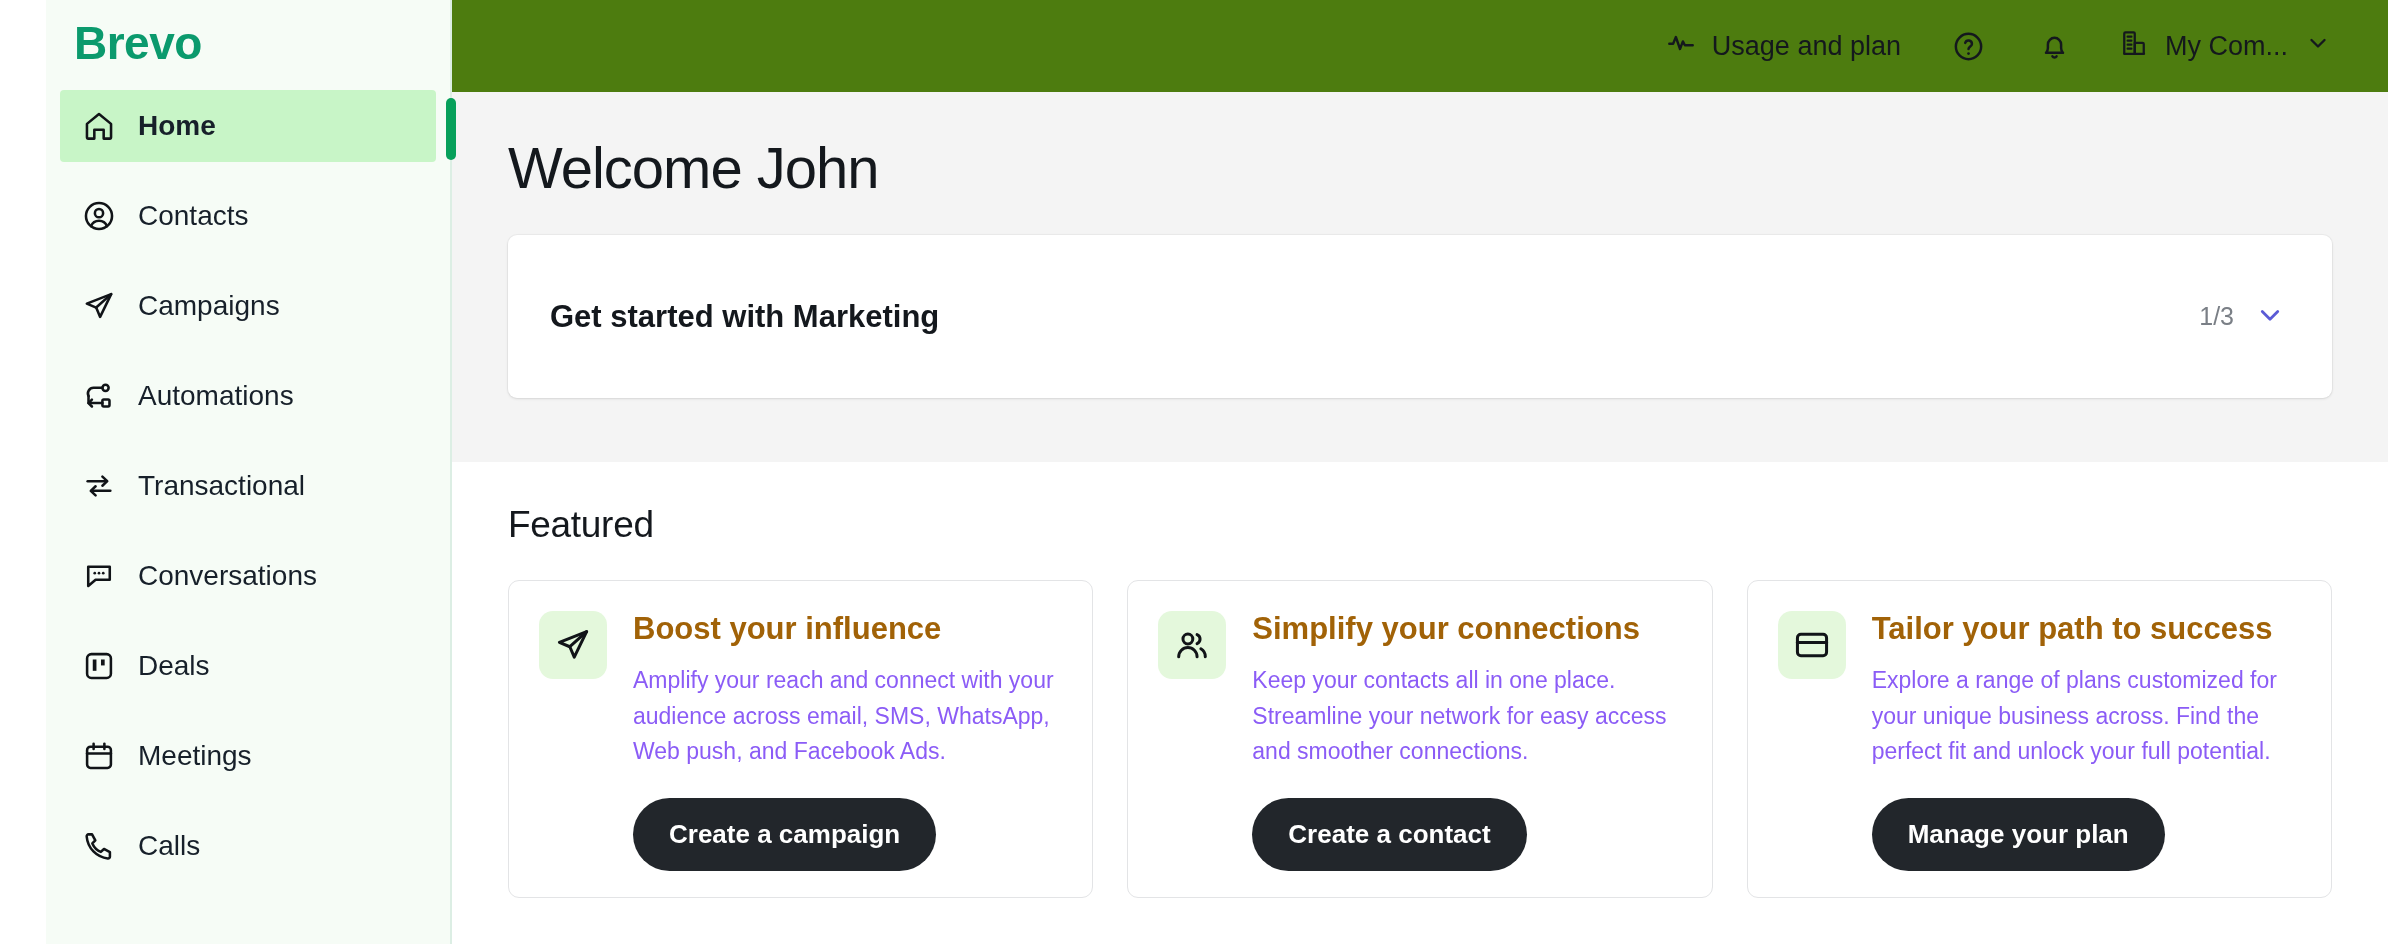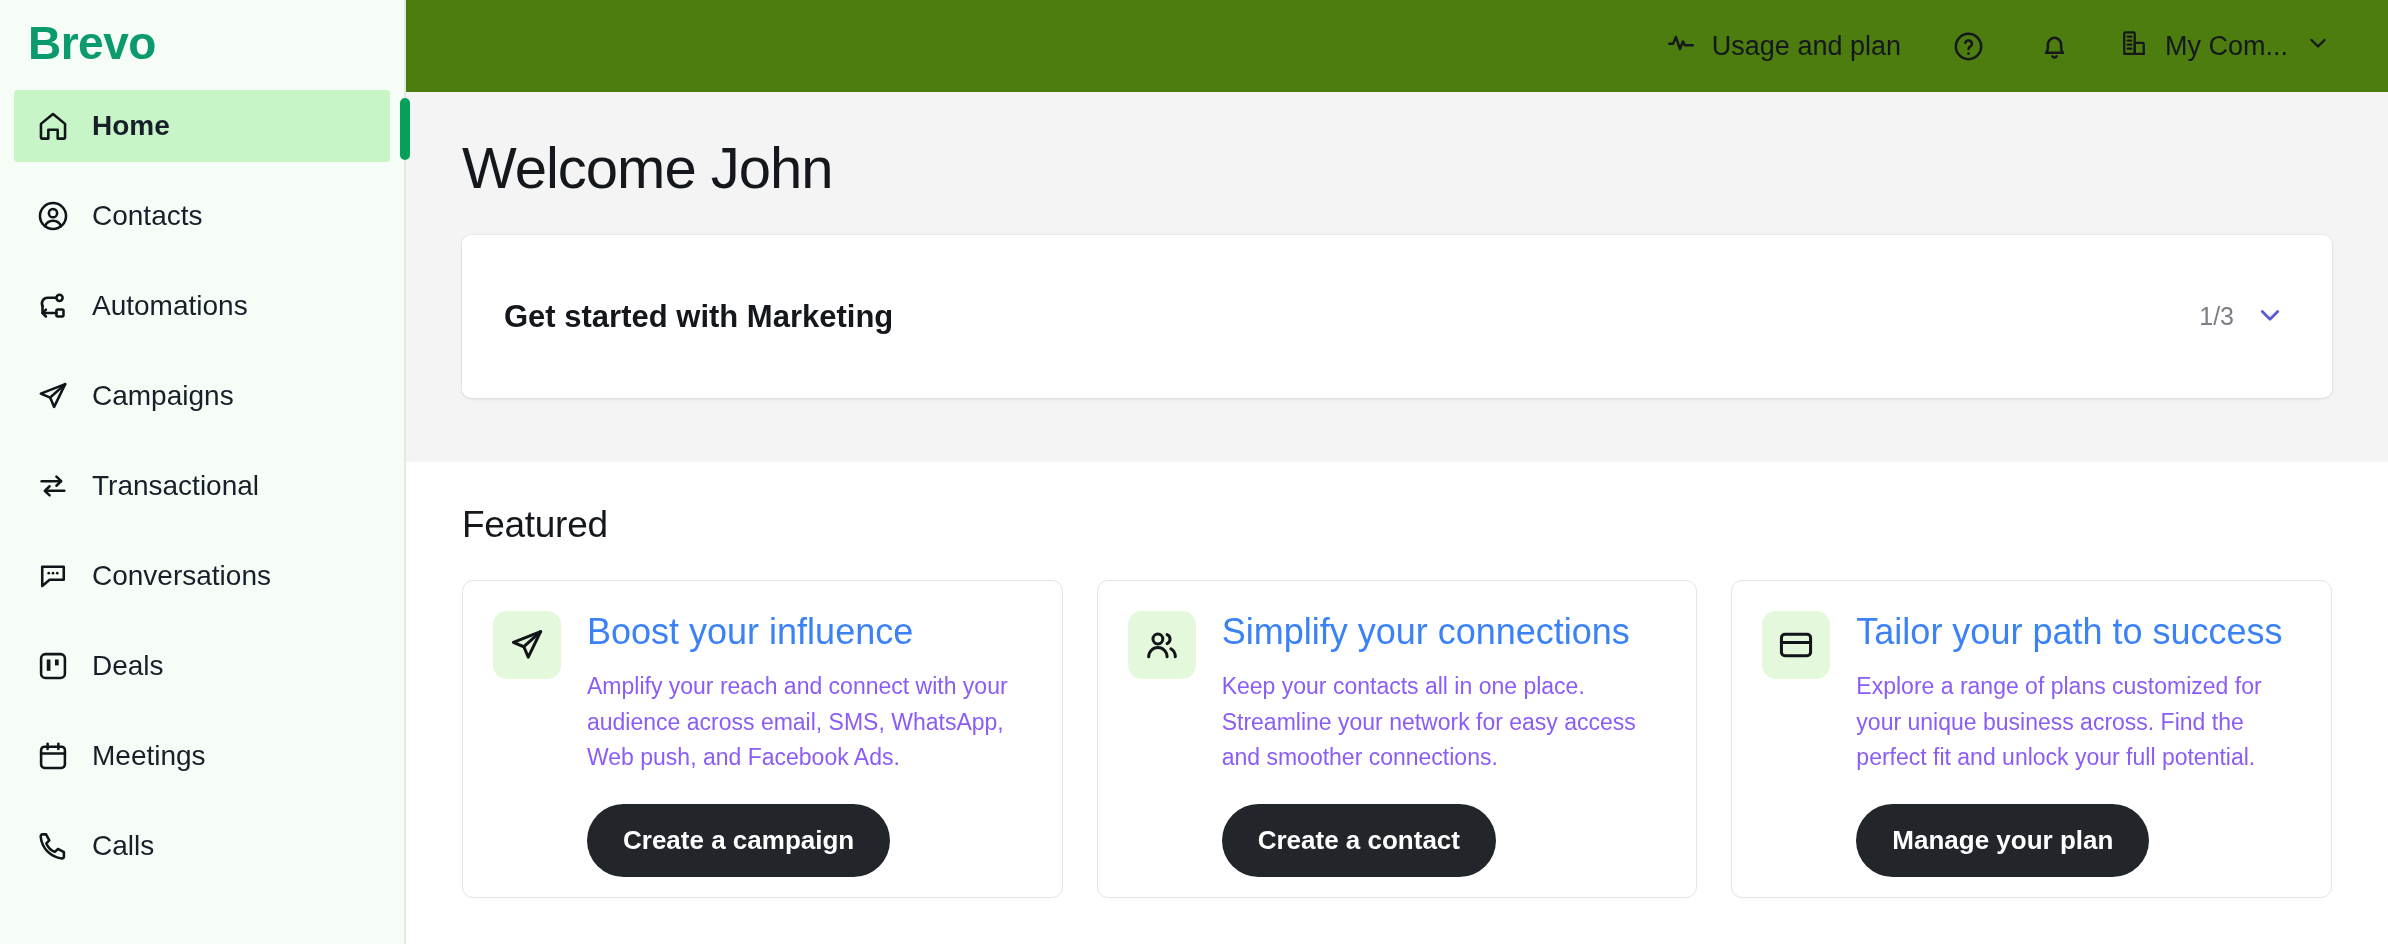--- a/index.html
+++ b/index.html
@@ -1,21 +1,21 @@
 <!DOCTYPE html>
 <html><head>
 <meta charset="utf-8">
 <style>
   * { box-sizing: border-box; margin: 0; padding: 0; }
   html, body {
     width: 2388px; height: 944px;
     font-family: "Liberation Sans", sans-serif;
     background: #ffffff; overflow: hidden;
   }
-  #app { position: relative; width: 2388px; height: 821px; display: flex; }
+  #app { position: relative; width: 2388px; height: 821px; display: flex; padding-left: 46px; }
 
   
   .sidebar {
     width: 406px; height: 944px; flex: 0 0 406px;
     background: #F6FCF6;
     border-right: 2px solid #DCEEE4;
     position: relative;
     padding-top: 4px;
   }
   .logo-wrap { height: 78px; display: flex; align-items: center; padding-left: 28px; }
@@ -87,21 +87,21 @@
     padding: 30px 32px 0 30px; display: flex; gap: 26px;
     height: 318px; background: #fff;
   }
   .ftile {
     width: 68px; height: 68px; flex: 0 0 68px;
     background: #E4F8DC; border-radius: 14px;
     display: flex; align-items: center; justify-content: center;
     color: #111418;
   }
   .fbody { flex: 1 1 auto; min-width: 0; }
-  .fheading { font-size: 36px; font-weight: 400; color: #3b82f6; margin-bottom: 16px; }
+  .fheading { font-size: 31px; font-weight: 700; color: #a16207; margin-bottom: 16px; }
   .fdesc { font-size: 23px; line-height: 1.55; color: #8b5cf6; }
   .fbtn {
     margin-top: 28px; display: inline-block; background: #22262B;
     color: #ffffff; border: none; border-radius: 999px;
     font-family: "Liberation Sans", sans-serif;
     font-size: 26px; font-weight: 700; padding: 21px 36px; cursor: pointer;
   }
 </style>
 </head>
 <body>
@@ -131,38 +131,38 @@
               <circle cx="12" cy="10" r="2.9"></circle>
             <path d="M6.4 19.2a6 6 0 0 1 11.2 0"></path>
           </svg>
         </span>
         <span class="nav-label">Contacts</span>
       </div>
 
       <div class="nav-item">
         <span class="nav-ico">
           <svg viewBox="0 0 24 24" fill="none" stroke="currentColor" stroke-width="1.8" stroke-linecap="round" stroke-linejoin="round">
+            <path d="M20.6 3.6 3.4 10.3l6.6 2.8 2.8 6.6z"></path>
+              <path d="M20.6 3.6 10 13.1"></path>
+          </svg>
+        </span>
+        <span class="nav-label">Campaigns</span>
+      </div>
+
+      <div class="nav-item">
+        <span class="nav-ico">
+          <svg viewBox="0 0 24 24" fill="none" stroke="currentColor" stroke-width="1.8" stroke-linecap="round" stroke-linejoin="round">
             <circle cx="16.6" cy="6.2" r="2.2"></circle>
               <rect x="14.4" y="14.4" width="5" height="5" rx="1"></rect>
             <path d="M14.4 6.2H8.2A4 4 0 0 0 4.6 12"></path>
             <path d="M4.6 12v4.9h9.8"></path>
               <path d="M7 14.6 4.6 17 7 19.4"></path>
           </svg>
         </span>
         <span class="nav-label">Automations</span>
-      </div>
-
-      <div class="nav-item">
-        <span class="nav-ico">
-          <svg viewBox="0 0 24 24" fill="none" stroke="currentColor" stroke-width="1.8" stroke-linecap="round" stroke-linejoin="round">
-            <path d="M20.6 3.6 3.4 10.3l6.6 2.8 2.8 6.6z"></path>
-              <path d="M20.6 3.6 10 13.1"></path>
-          </svg>
-        </span>
-        <span class="nav-label">Campaigns</span>
       </div>
 
       <div class="nav-item">
         <span class="nav-ico">
           <svg viewBox="0 0 24 24" fill="none" stroke="currentColor" stroke-width="1.8" stroke-linecap="round" stroke-linejoin="round">
             <path d="M4 8.6h13.2"></path>
               <path d="M14.4 5.4 17.8 8.6 14.4 11.8"></path>
             <path d="M20 15.4H6.8"></path>
               <path d="M9.6 12.2 6.2 15.4 9.6 18.6"></path>
           </svg>

